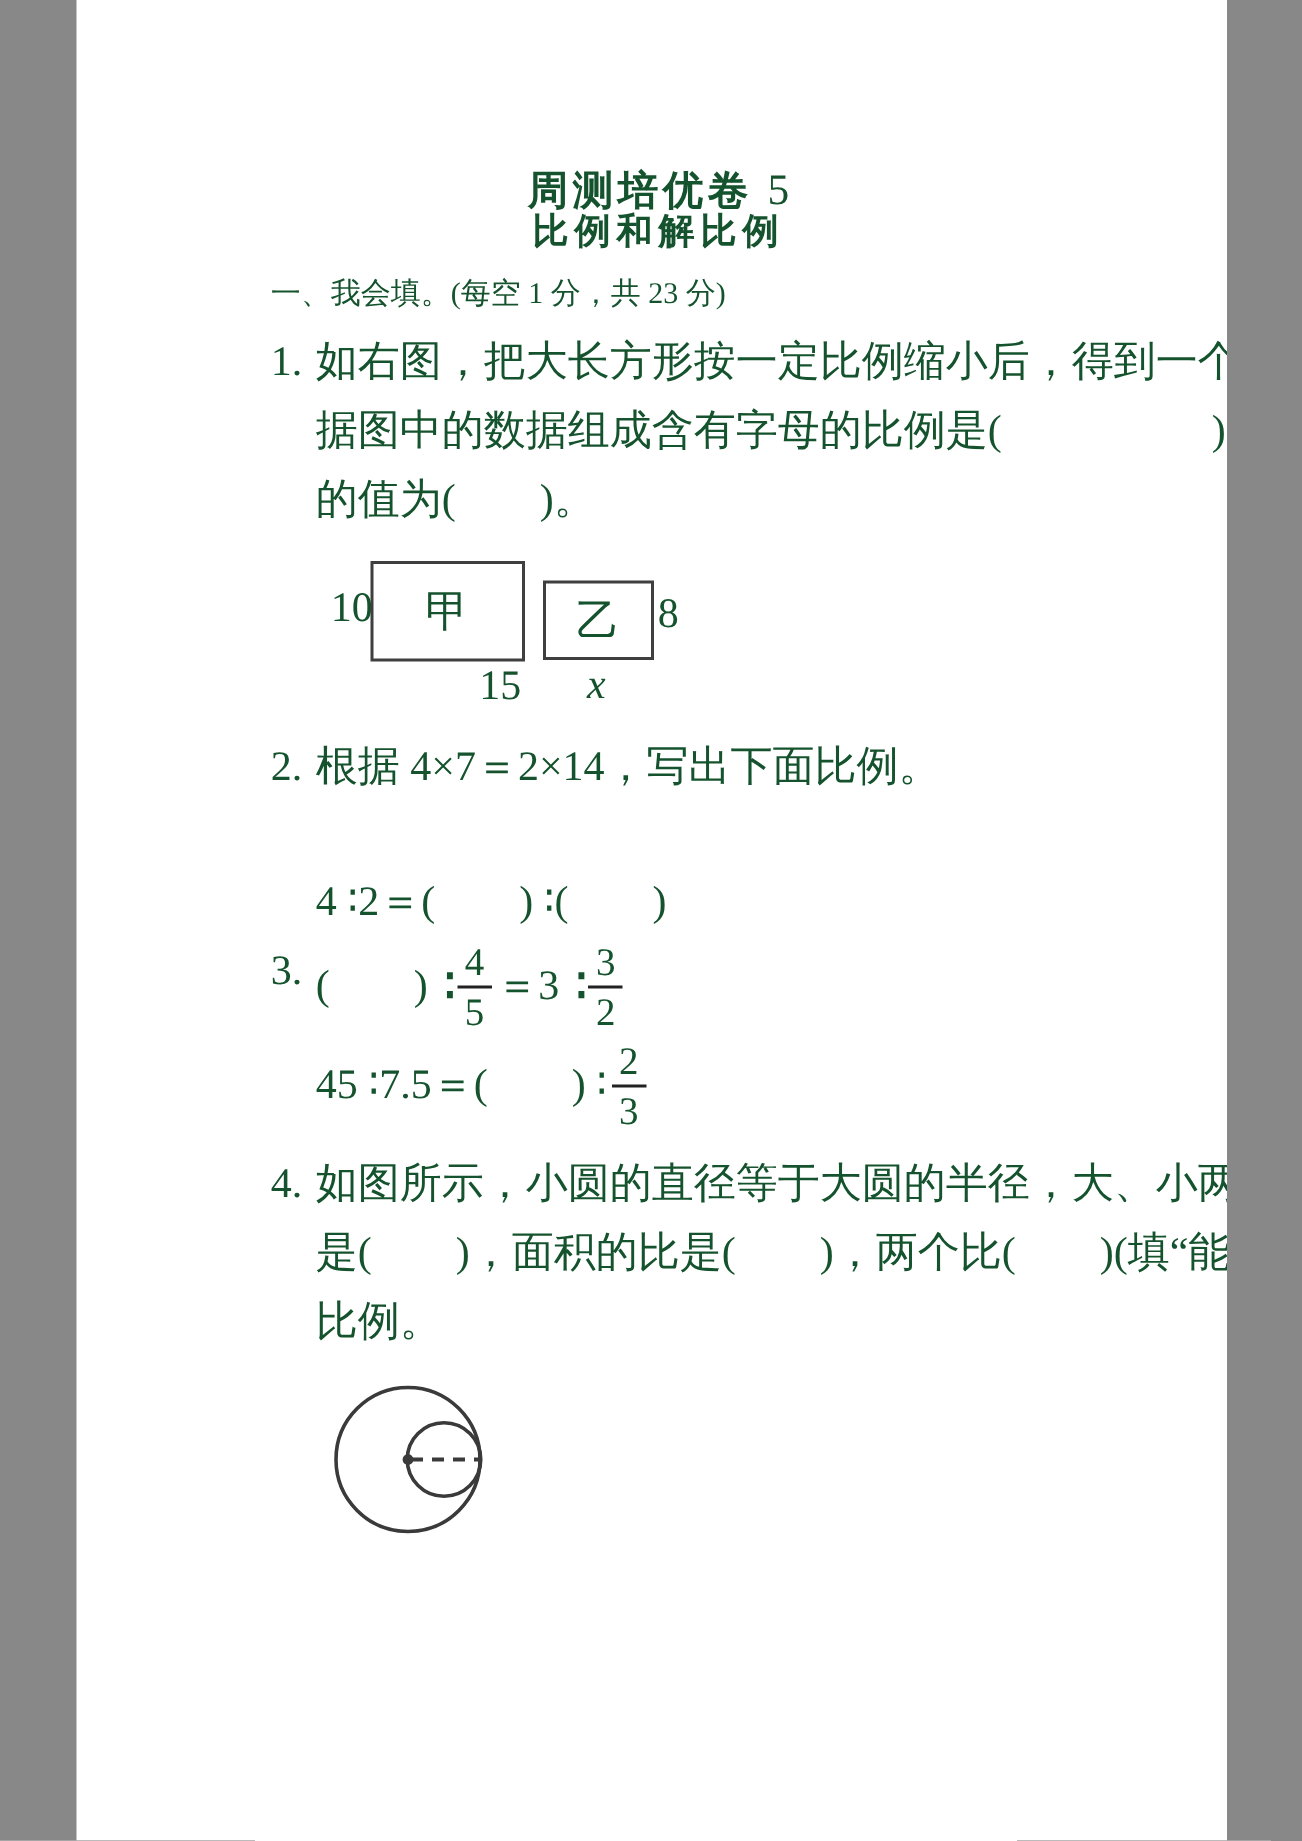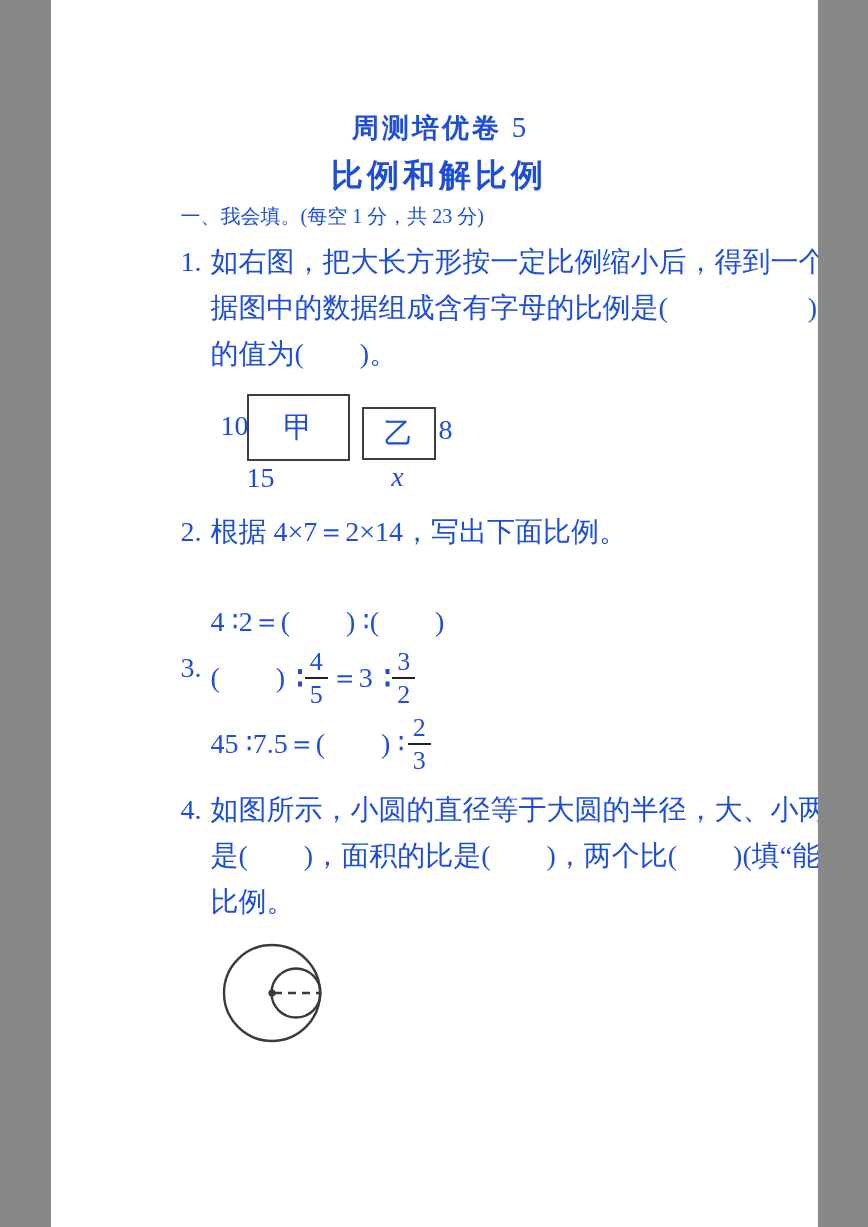--- a/index.html
+++ b/index.html
@@ -1,37 +1,37 @@
 <!DOCTYPE html>
 <html><head>
 <meta charset="utf-8">
 <style>
   html,body{margin:0;padding:0;background:#888;}
   .page{
     position:relative;
     width:767px;height:1227px;
     margin:0 auto;
     background:#ffffff;
-    color:#1d4ed8;
+    color:#14532d;
     font-family:"Liberation Serif","DejaVu Serif",serif;
     overflow:hidden;
   }
   .content{padding:112px 120px 0 130px;}
   .title{
     text-align:center;
     font-size:27px;font-weight:bold;
     letter-spacing:3px;
     line-height:30px;
   }
   .title .num{font-size:29px;font-weight:normal;letter-spacing:0;}
   .subtitle{
     text-align:center;
-    font-size:32px;font-weight:bold;
+    font-size:24px;font-weight:bold;
     letter-spacing:4px;
-    margin-top:19px;line-height:26px;
+    line-height:26px;
   }
   .sec-heading{
     font-size:20px;
     margin-top:10px;
     line-height:36px;
   }
   .question{display:flex;align-items:flex-start;}
   .qnum{
     flex:0 0 30px;
     font-size:28px;line-height:46px;
@@ -52,21 +52,21 @@
   .rect{
     position:absolute;
     border:2px solid #3f3f3f;
     display:flex;align-items:center;justify-content:center;
     font-size:29px;
   }
   .rect-big{left:66px;top:3px;width:99px;height:63px;}
   .rect-small{left:181px;top:16px;width:70px;height:49px;}
   .fig-label{position:absolute;line-height:30px;}
   .lbl-10{left:40px;top:20px;}
-  .lbl-15{left:66px;top:72px;width:101px;text-align:left;}
+  .lbl-15{left:66px;top:72px;width:101px;text-align:right;}
   .lbl-8{left:258px;top:24px;}
   .lbl-x{left:181px;top:71px;width:72px;text-align:center;font-style:italic;}
   
   .math-line{
     font-size:28px;
     line-height:46px;
     white-space:nowrap;
     margin-top:44px;
   }
   .math-frac-line{

